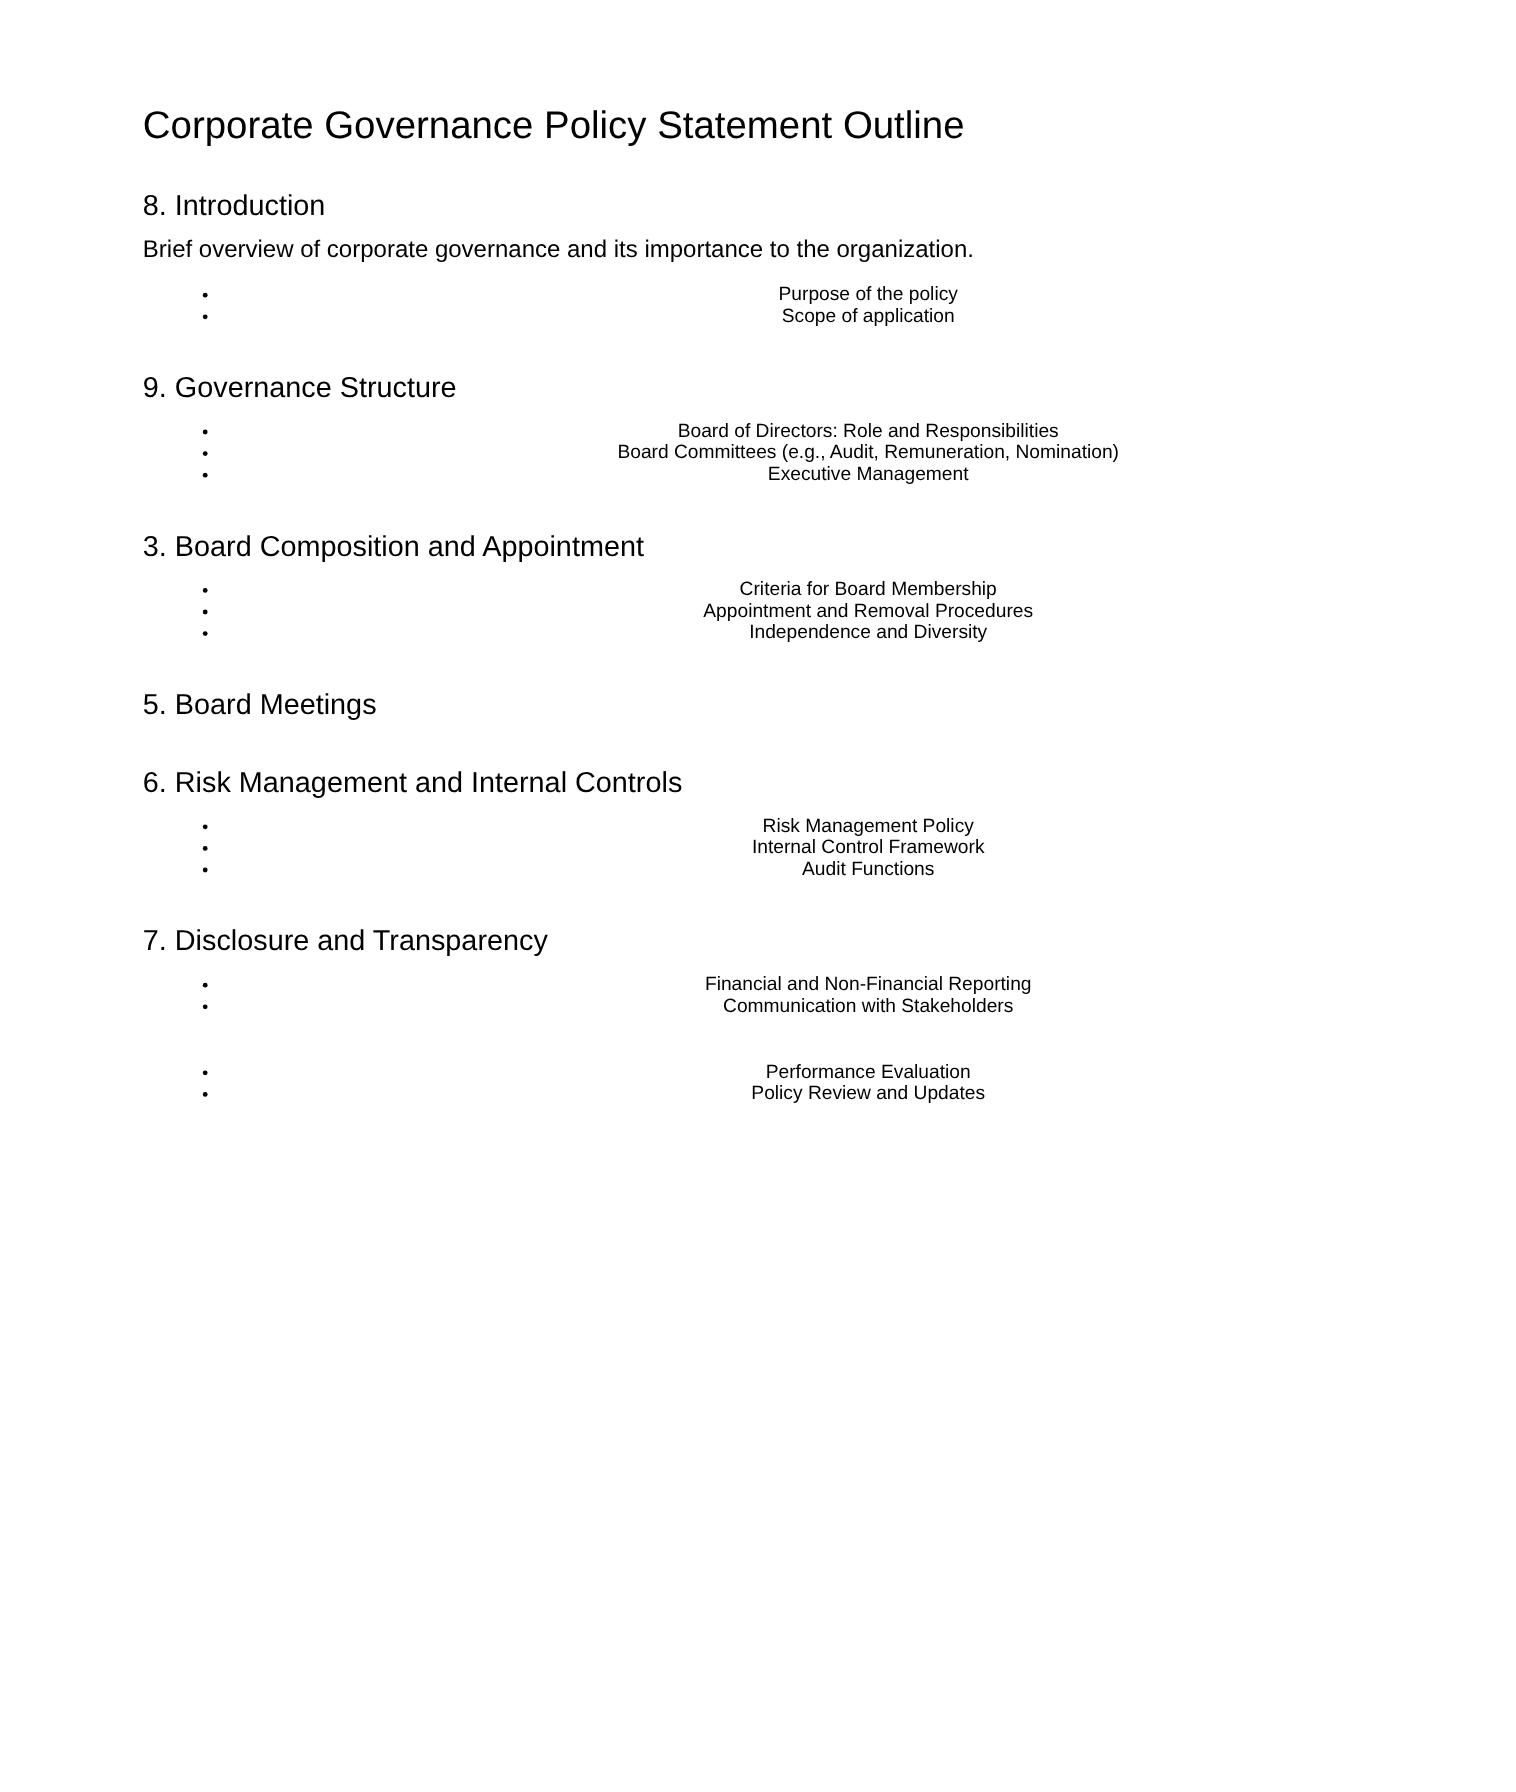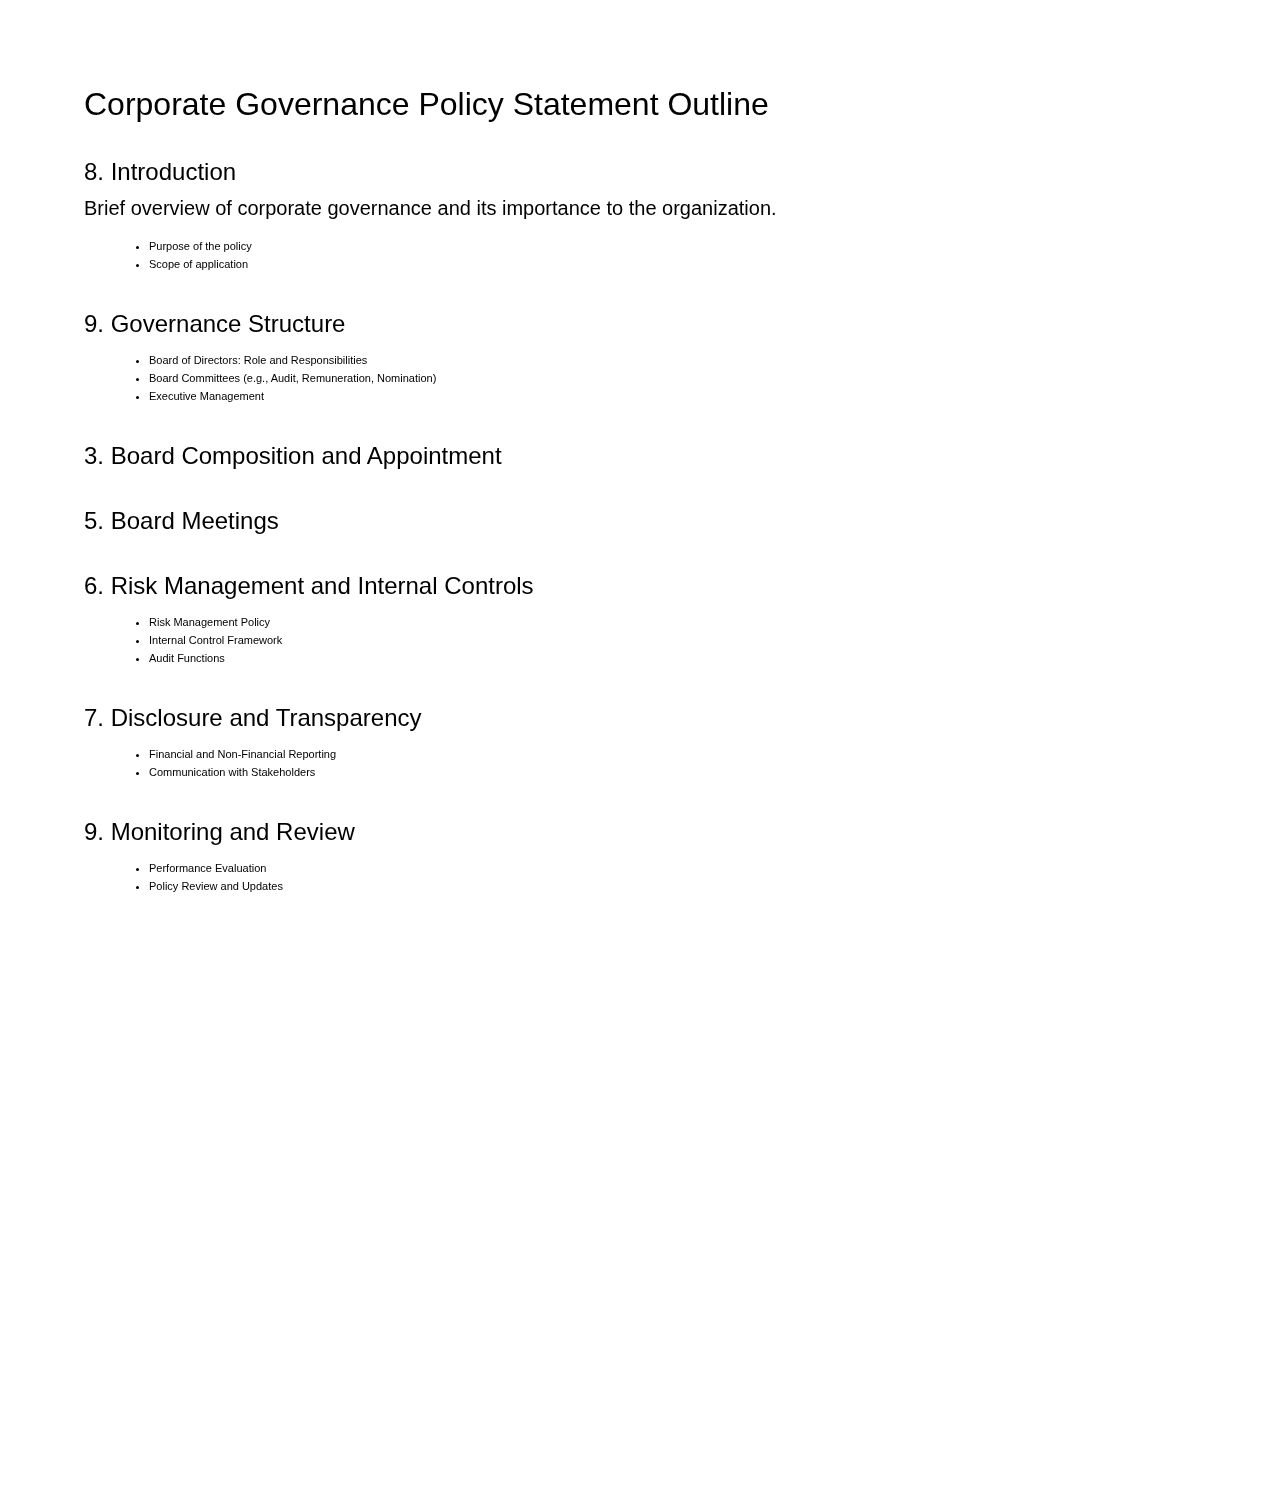--- a/index.html
+++ b/index.html
@@ -1,33 +1,33 @@
 <!DOCTYPE html>
 <html><head>
   <meta charset="utf-8">
   <style>
     html, body { margin: 0; padding: 0; background: #ffffff; }
     body {
       width: 1263px; min-height: 1493px;
       font-family: "Liberation Sans", sans-serif;
       color: #000;
     }
-    .page { position: relative; padding: 84px 0 0 84px; }
+    .page { position: relative; padding: 84px 0 0 119px; }
     h1 {
       font-size: 32px; font-weight: normal; margin: 0 0 34px 0;
       line-height: 40px;
     }
     .section { margin-bottom: 37px; }
     h2 {
       font-size: 24px; font-weight: normal; margin: 0 0 13px 0;
       line-height: 28px;
     }
     p.intro { font-size: 20px; margin: 0 0 20px 0; line-height: 18px; }
     ul { margin: 0; padding-left: 65px; list-style: disc; }
-    li { font-size: 11px; line-height: 18px; }
+    li { font-size: 16px; line-height: 18px; text-align: center; }
   </style>
 </head>
 <body>
 
 <div class="page">
   <h1>Corporate Governance Policy Statement Outline</h1>
 
   <div class="section">
     <h2>8. Introduction</h2>
     <p class="intro">Brief overview of corporate governance and its importance to the organization.</p>
@@ -41,20 +41,25 @@
     <h2>9. Governance Structure</h2>
     <ul>
       <li>Board of Directors: Role and Responsibilities</li>
       <li>Board Committees (e.g., Audit, Remuneration, Nomination)</li>
       <li>Executive Management</li>
     </ul>
   </div>
 
   <div class="section">
     <h2>3. Board Composition and Appointment</h2>
+    <ul>
+      <li>Criteria for Board Membership</li>
+      <li>Appointment and Removal Procedures</li>
+      <li>Independence and Diversity</li>
+    </ul>
   </div>
 
 
   <div class="section">
     <h2>5. Board Meetings</h2>
   </div>
 
   <div class="section">
     <h2>6. Risk Management and Internal Controls</h2>
     <ul>
@@ -67,19 +72,18 @@
   <div class="section">
     <h2>7. Disclosure and Transparency</h2>
     <ul>
       <li>Financial and Non-Financial Reporting</li>
       <li>Communication with Stakeholders</li>
     </ul>
   </div>
 
 
   <div class="section">
-    <h2>9. Monitoring and Review</h2>
     <ul>
       <li>Performance Evaluation</li>
       <li>Policy Review and Updates</li>
     </ul>
   </div>
 </div>
 
 </body></html>

